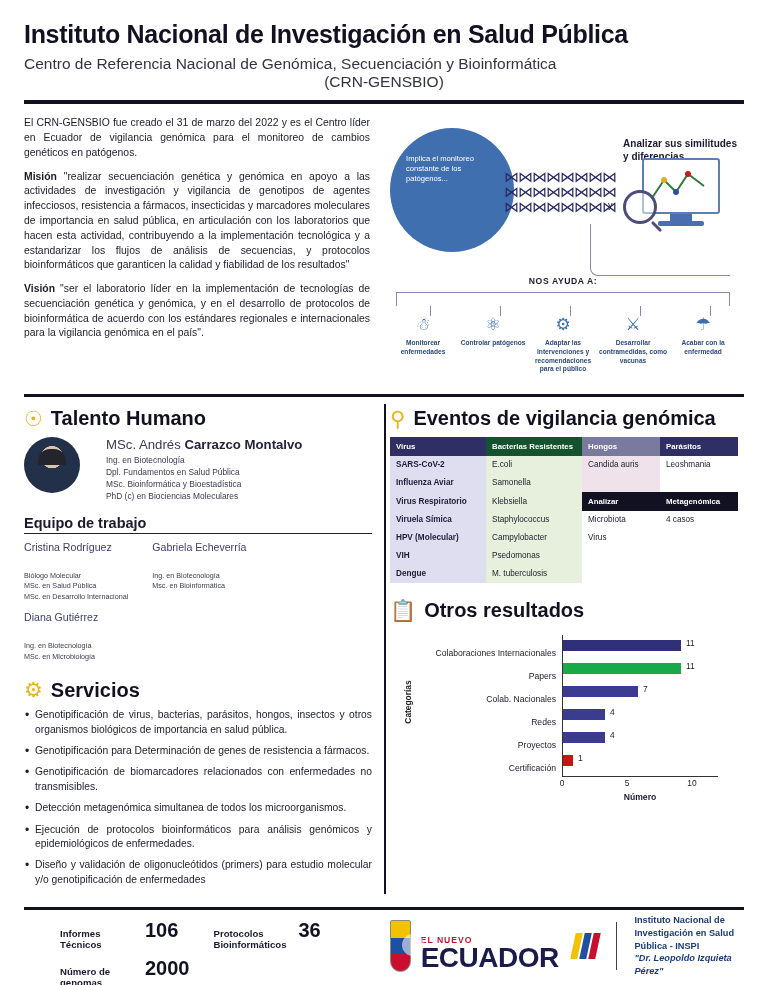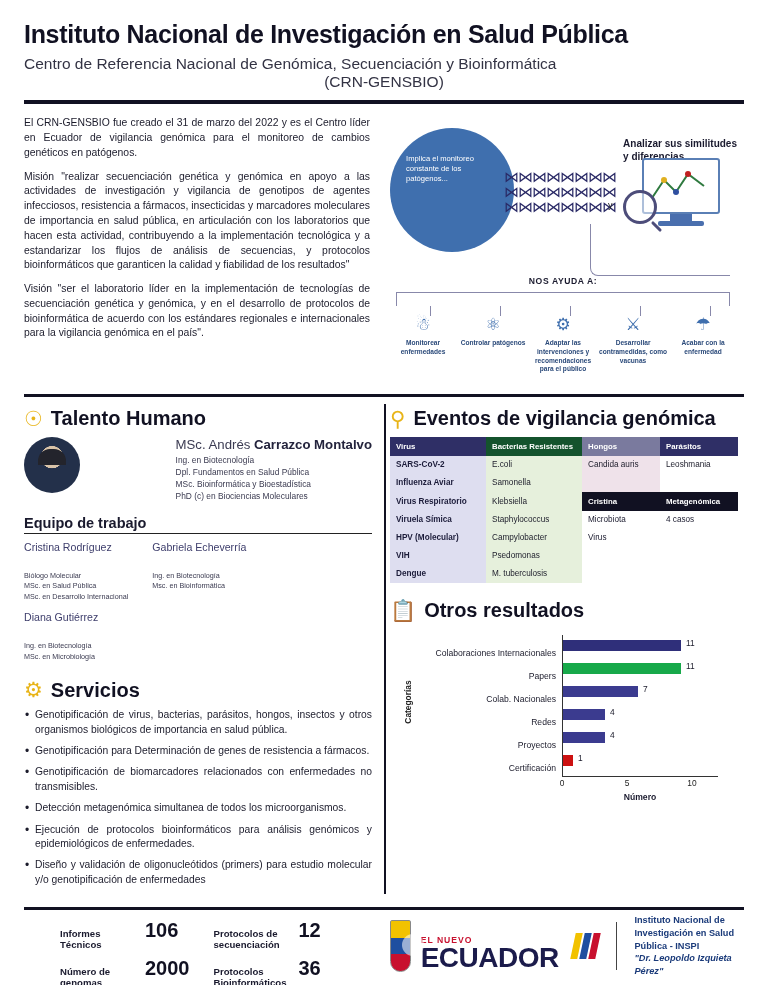--- a/index.html
+++ b/index.html
@@ -21,21 +21,21 @@
   .title-sub {
     font-size: 15.5px; color: #333344; margin-top: 6px; line-height: 1.25;
   }
   .title-sub2 { font-size: 15.5px; color: #333344; text-align: center; }
   .rule { height: 4px; background: #111122; margin: 9px 24px 0 24px; }
 
   
   .intro-wrap { display: flex; padding: 12px 24px 0 24px; gap: 10px; }
   .intro-text { width: 348px; font-size: 10.4px; line-height: 1.42; text-align: justify; color: #1b1b2b; }
   .intro-text p { margin-bottom: 9px; }
-  .intro-text b { font-weight: normal; }
+  .intro-text b { font-weight: bold; }
 
   .graphic { position: relative; width: 366px; height: 270px; }
 
   .circle {
     position: absolute; left: 10px; top: 12px;
     width: 124px; height: 124px; border-radius: 50%;
     background: #3f6fae;
     color: #ffffff; font-size: 7.6px; line-height: 1.3;
     padding: 26px 14px 0 16px;
   }
@@ -96,21 +96,21 @@
 
   
   .body { display: flex; padding: 10px 24px 0 24px; gap: 18px; }
   .col-left { width: 348px; }
   .col-right { width: 348px; }
 
   .sec-head { display: flex; align-items: center; gap: 8px; margin-bottom: 6px; }
   .sec-head .sico { font-size: 21px; color: #e8b418; }
   .sec-head .stitle { font-size: 20px; font-weight: bold; color: #111122; }
 
-  .person { display: flex; gap: 10px; margin-top: 4px; justify-content: space-between; }
+  .person { display: flex; gap: 26px; margin-top: 4px; }
   .photo {
     width: 56px; height: 56px; border-radius: 50%;
     background: radial-gradient(circle at 50% 36%, #d9c3a8 0 24%, #23304a 25% 100%);
     position: relative; overflow: hidden; flex: 0 0 56px;
   }
   .photo:after {
     content: ""; position: absolute; left: 14px; top: 12px; width: 28px; height: 16px;
     background: #23242c; border-radius: 12px 12px 0 0;
   }
   .pname { font-size: 13.2px; color: #3b3b52; }
@@ -361,21 +361,21 @@
         </tr>
         <tr>
           <td class="c-virus">Influenza Aviar</td>
           <td class="c-bact">Samonella</td>
           <td class="c-hongos"></td>
           <td class="c-paras"></td>
         </tr>
         <tr>
           <td class="c-virus">Virus Respiratorio</td>
           <td class="c-bact">Klebsiella</td>
-          <th class="th-insectos">Cristina</th>
+          <th class="th-insectos">Analizar</th>
           <th class="th-meta">Metagenómica</th>
         </tr>
         <tr>
           <td class="c-virus">Viruela Símica</td>
           <td class="c-bact">Staphylococcus</td>
           <td class="c-insectos">Microbiota</td>
           <td class="c-meta">4 casos</td>
         </tr>
         <tr>
           <td class="c-virus">HPV (Molecular)</td>
@@ -467,24 +467,20 @@
           <span class="slab">Informes Técnicos</span>
           <span class="sval">106</span>
         </div>
         <div class="stat">
           <span class="slab">Número de genomas</span>
           <span class="sval">2000</span>
         </div>
       </div>
       <div class="stat-pair">
         <div class="stat">
-          <span class="slab">Protocolos de secuenciación</span>
-          <span class="sval">12</span>
-        </div>
-        <div class="stat">
           <span class="slab">Protocolos Bioinformáticos</span>
           <span class="sval">36</span>
         </div>
       </div>
     </div>
 
     <div class="ecuador">
       <div class="shield"></div>
       <div class="ec-word">
         <span class="ec-small">EL NUEVO</span>

